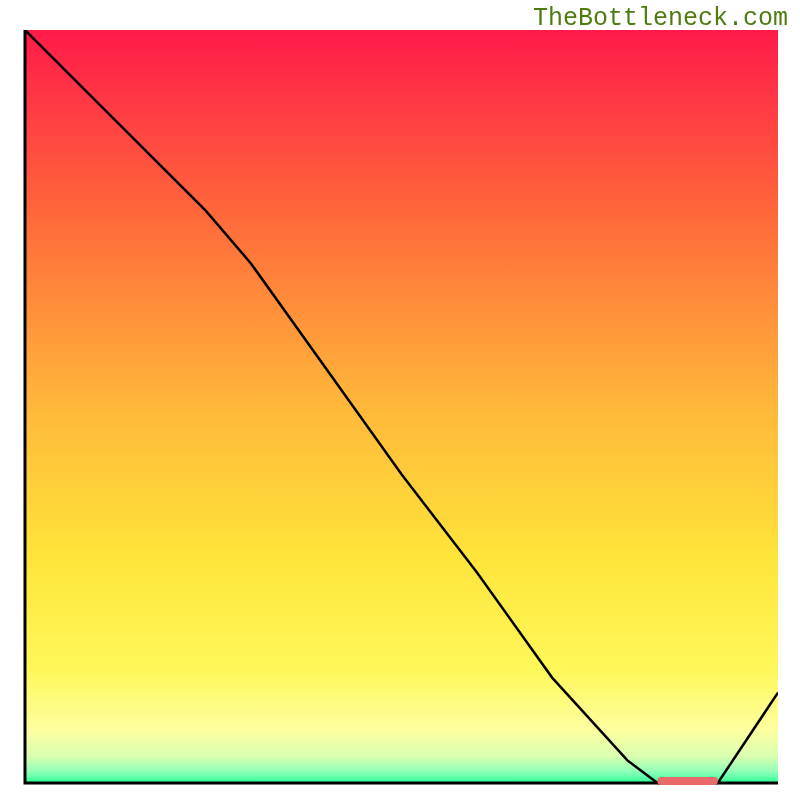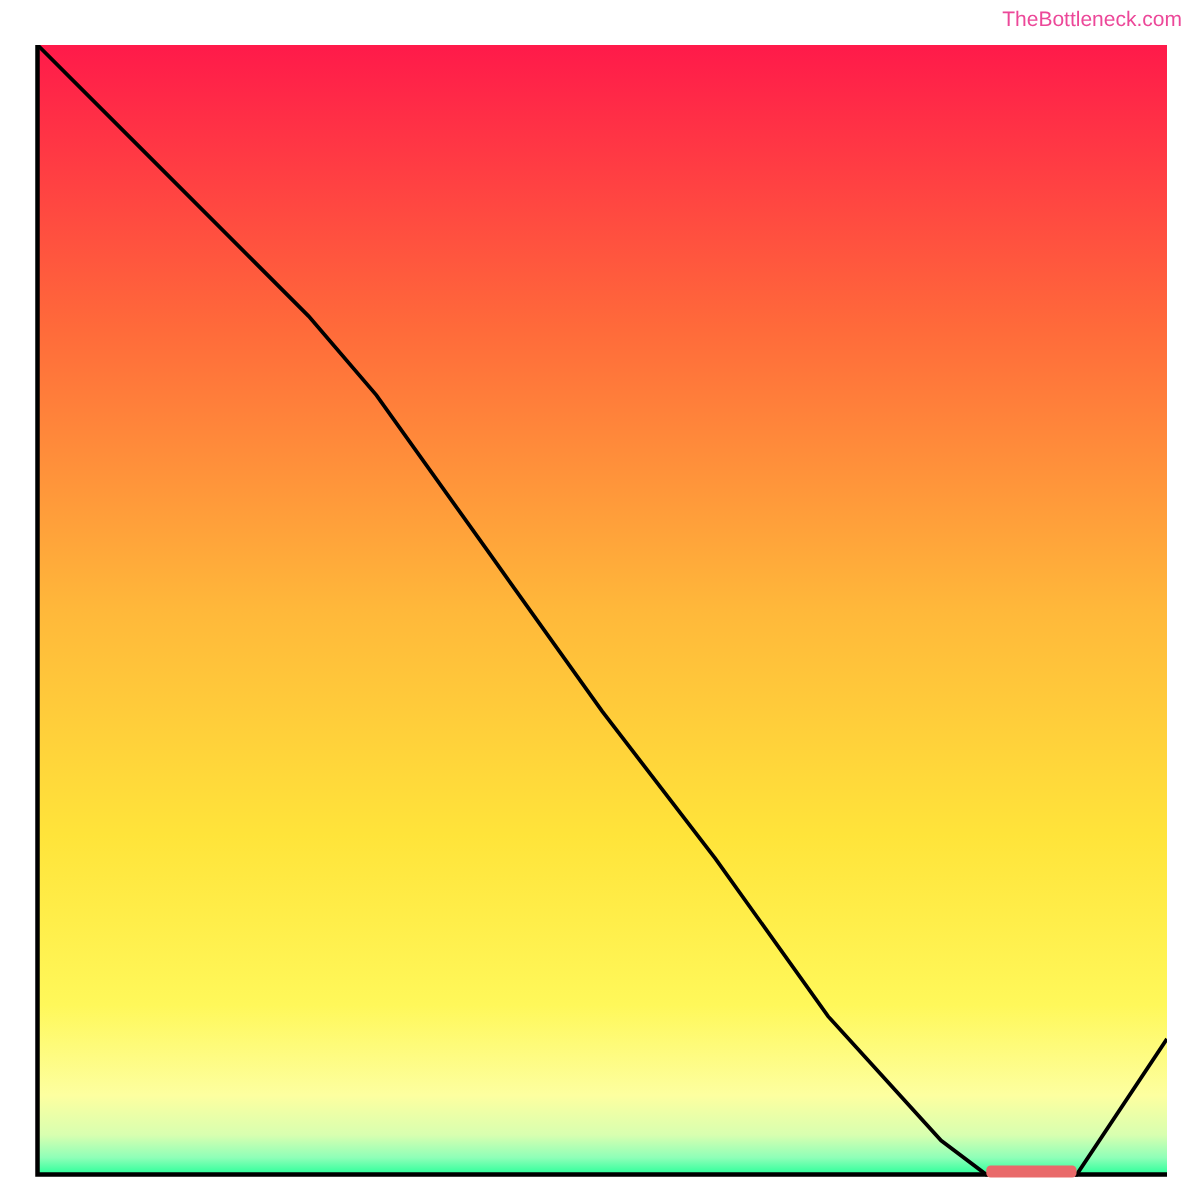--- a/index.html
+++ b/index.html
@@ -7,23 +7,23 @@
     width: 800px;
     height: 800px;
     font-family: Arial, sans-serif;
     background: #ffffff;
     position: relative;
   }
   .attribution {
     position: absolute;
     top: 4px;
     right: 12px;
-    font-size: 14px;
-    color: #ec4899;
-    font-family: Liberation Sans, sans-serif;
+    font-size: 25px;
+    color: #4d7c0f;
+    font-family: Liberation Mono, monospace;
   }
   .chart-container {
     position: absolute;
     top: 30px;
     left: 22px;
     width: 756px;
     height: 756px;
   }
   svg { display: block; }
   .plot-bg {

